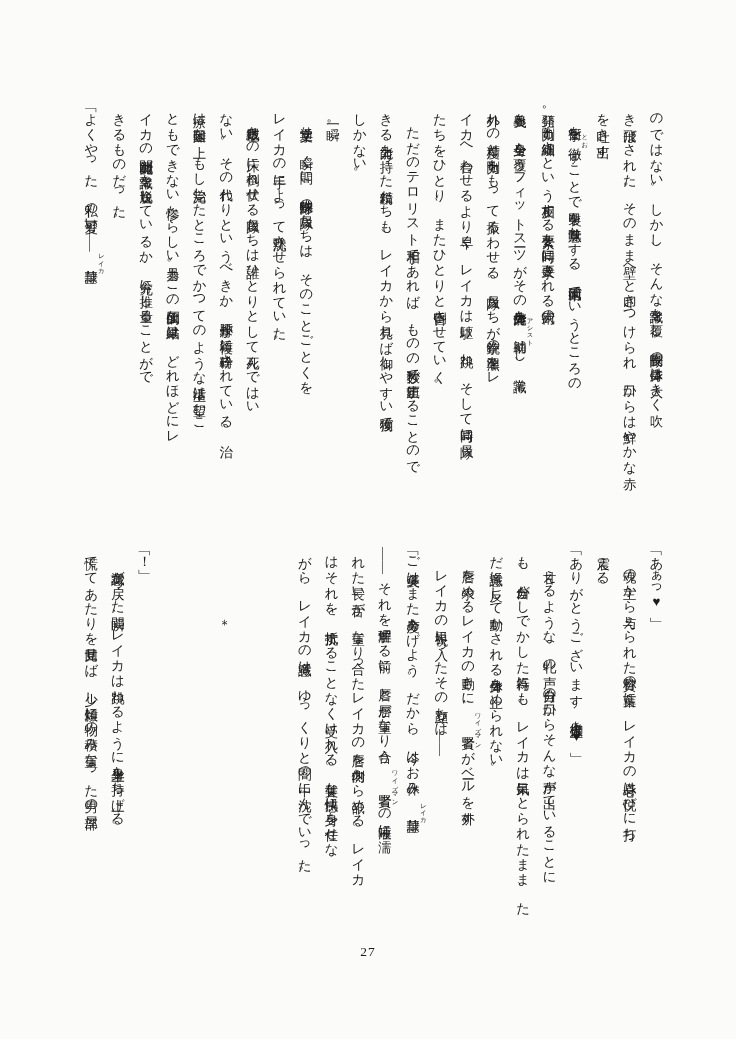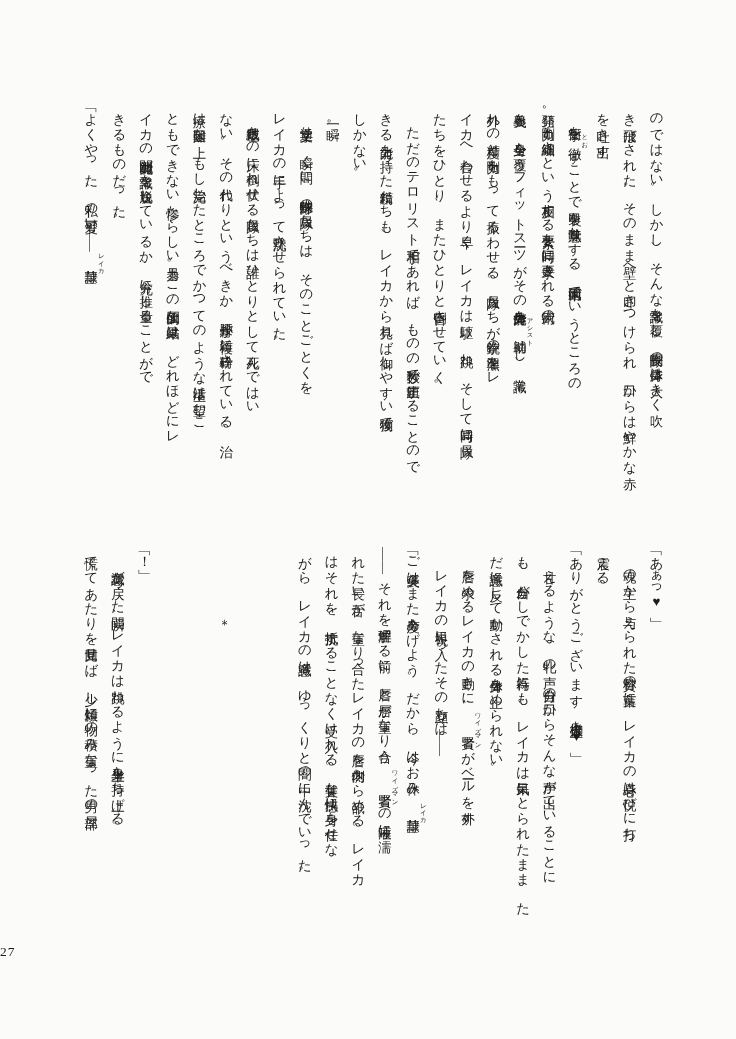--- a/index.html
+++ b/index.html
@@ -39,21 +39,21 @@
   rt {
     font-size: 6.4px;
     letter-spacing: 0;
     color: #2a2a2a;
   }
   .page-num {
     position: absolute;
     top: 944px;
     left: 0;
     width: 736px;
-    text-align: left;
+    text-align: center;
     font-size: 13.5px;
     letter-spacing: 1px;
     color: #1d1d1d;
   }
 </style>
 </head>
 <body>
 
 <div class="page">
 

